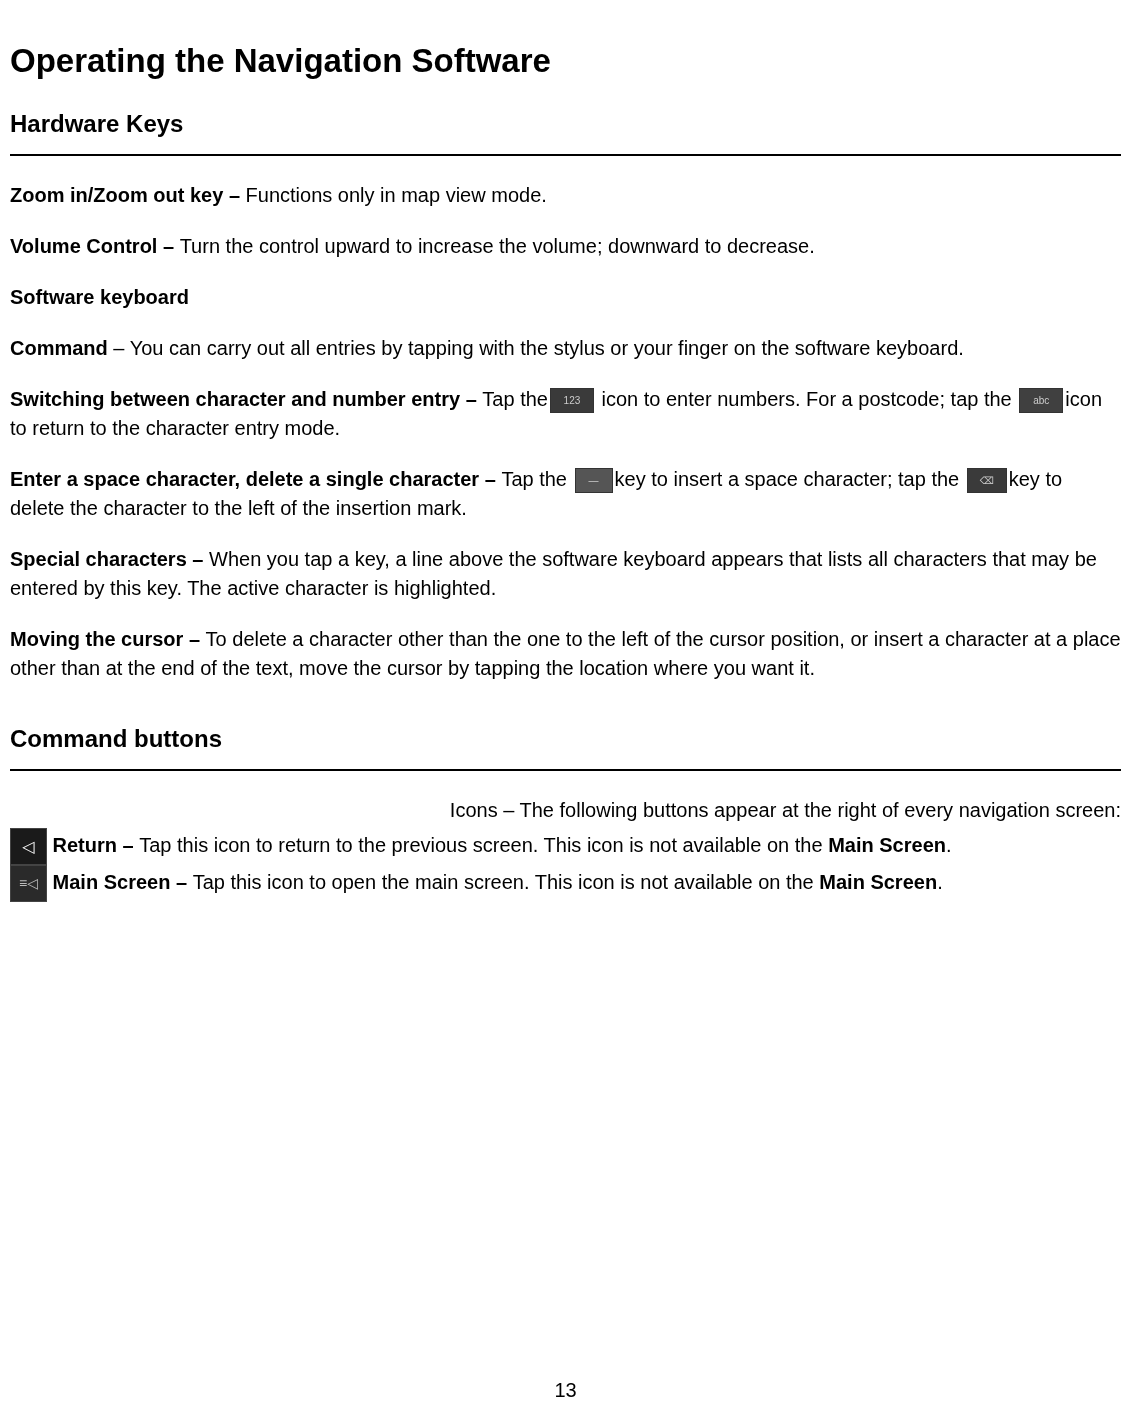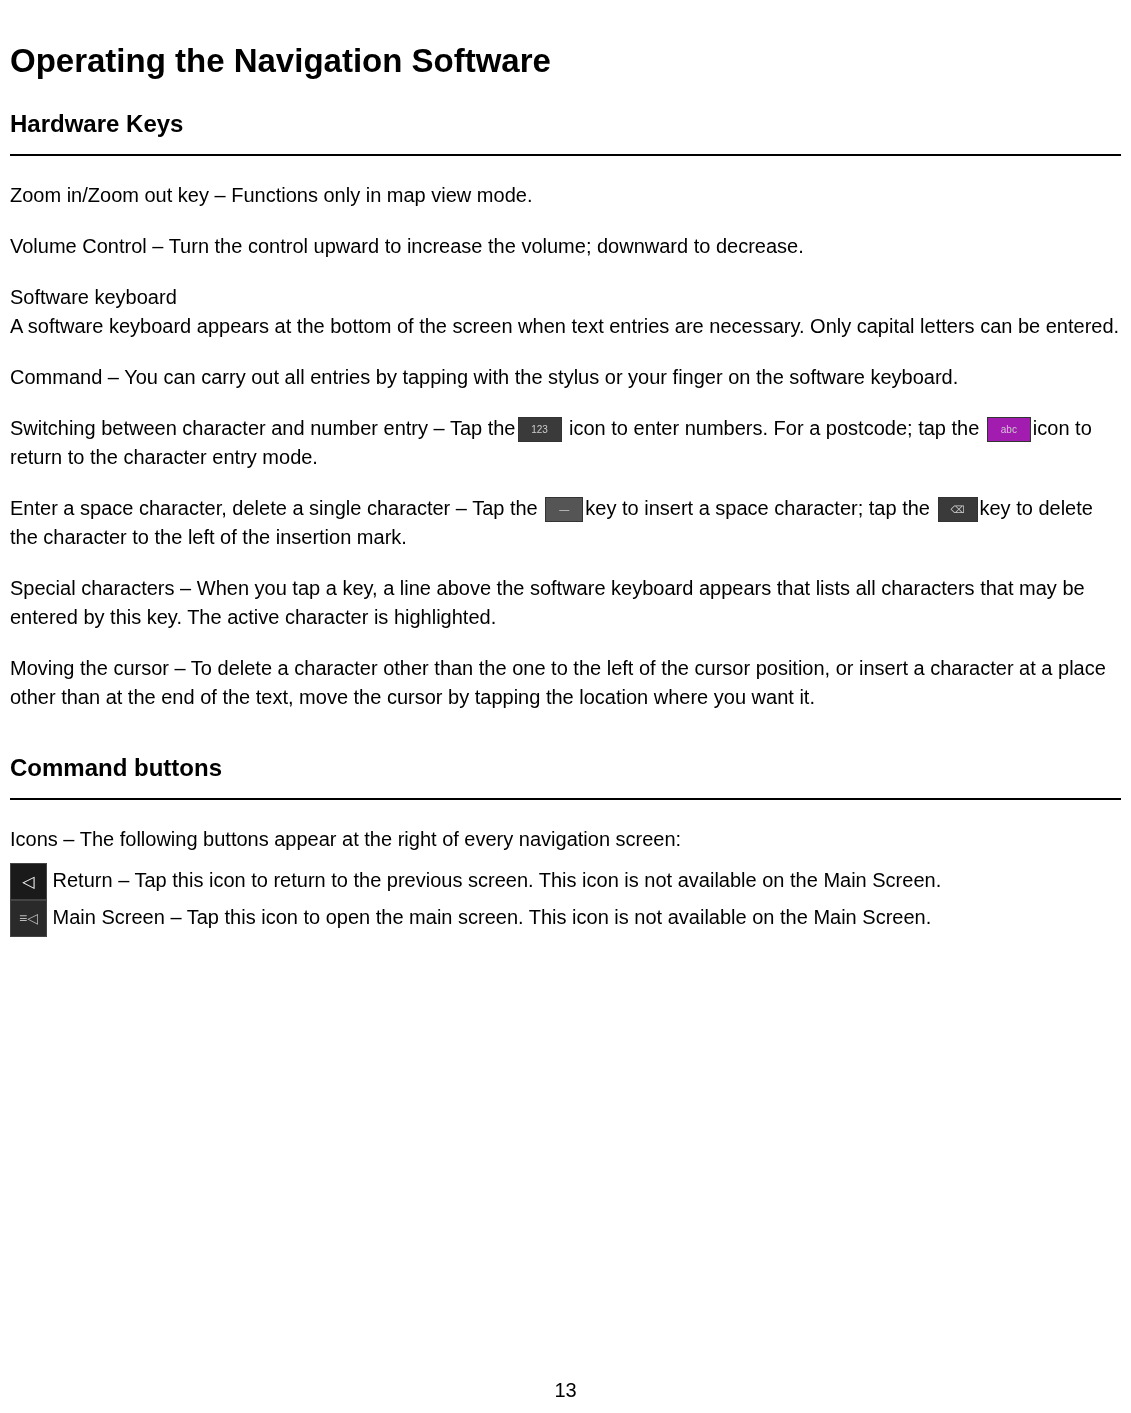--- a/index.html
+++ b/index.html
@@ -29,42 +29,42 @@
       border-bottom: 2px solid #000;
       padding-bottom: 16px;
       margin-bottom: 25px;
     }
     .para {
       font-size: 20px;
       line-height: 1.45;
       margin-bottom: 22px;
     }
     .bold {
-      font-weight: normal;
+      font-weight: bold;
     }
     .inline-icon {
       display: inline-block;
       height: 25px;
       vertical-align: middle;
       border: 1px solid #333;
       background: #4a4a4a;
       color: #ccc;
       font-size: 10px;
       text-align: center;
       line-height: 23px;
       font-family: Arial, sans-serif;
       margin: 0 2px;
     }
     .icon-123 {
       width: 44px;
       background: #3a3a3a;
     }
     .icon-abc {
       width: 44px;
-      background: #a21caf;
+      background: #404040;
     }
     .icon-space {
       width: 38px;
       background: #555;
     }
     .icon-backspace {
       width: 40px;
       background: #3a3a3a;
     }
     .icon-return {
@@ -100,41 +100,41 @@
       left: 0;
       width: 100%;
       text-align: center;
       font-size: 20px;
     }
     .command-line {
       font-size: 20px;
       line-height: 1.6;
     }
     .no-margin {
-      margin-bottom: 9px;
+      margin-bottom: 3px;
+      text-align: right;
     }
   </style>
 </head>
 <body>
 
 <h1 class="title">Operating the Navigation Software</h1>
 
 <h2 class="section-heading">Hardware Keys</h2>
 
 <p class="para">
   <span class="bold">Zoom in/Zoom out key – </span><span>Functions only in map view mode.</span>
 </p>
 
 <p class="para">
   <span class="bold">Volume Control – </span><span>Turn the control upward to increase the volume; downward to decrease.</span>
 </p>
 
 <p class="para">
   <span class="bold">Software keyboard</span><br>
-  <span>A software keyboard appears at the bottom of the screen when text entries are necessary. Only capital letters can be entered.</span>
 </p>
 
 <p class="para">
   <span class="bold">Command</span><span> – </span><span>You can carry out all entries by tapping with the stylus or your finger on the software keyboard.</span>
 </p>
 
 <p class="para">
   <span class="bold">Switching between character and number entry – </span><span>Tap the</span><span class="inline-icon icon-123">123</span><span> icon to enter numbers. For a postcode; tap the </span><span class="inline-icon icon-abc">abc</span><span>icon to return to the character entry mode.</span>
 </p>
 

